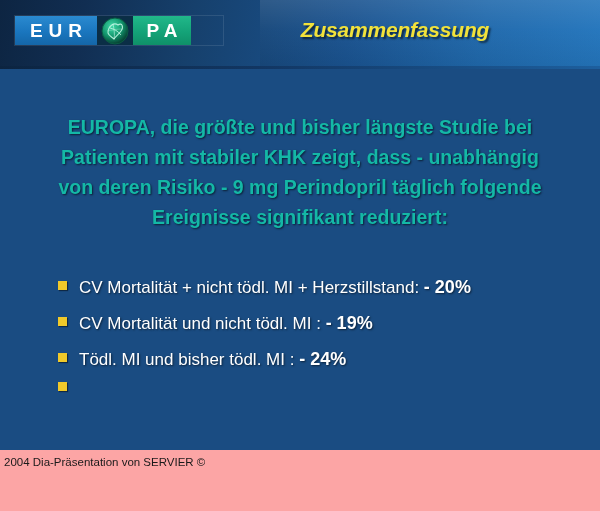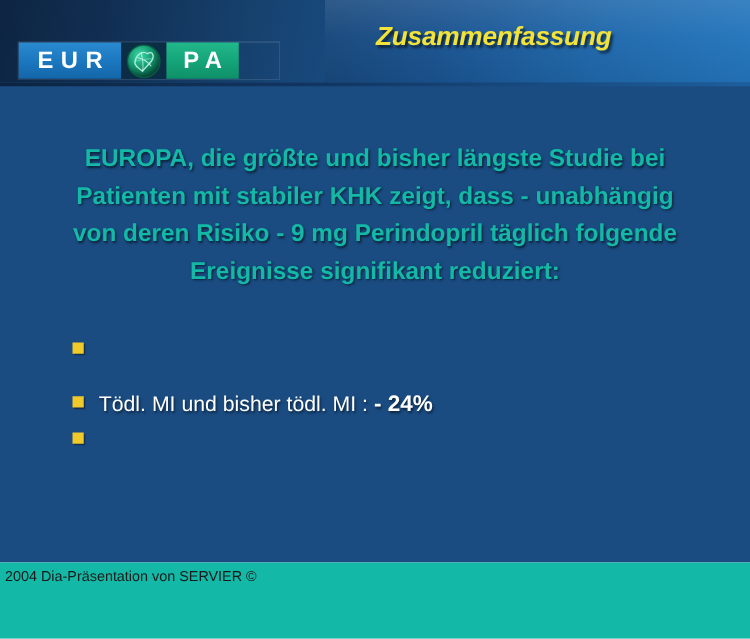--- a/index.html
+++ b/index.html
@@ -60,21 +60,21 @@
     top: 66px;
     width: 600px;
     height: 3px;
     background: linear-gradient(100deg, #0c2440 0%, #123764 45%, #1d5f9e 100%);
   }
 
   
   .logo {
     position: absolute;
     left: 15px;
-    top: 34px;
+    top: 16px;
     width: 208px;
     height: 29px;
     display: flex;
     align-items: stretch;
     box-shadow: 0 0 0 1px rgba(255,255,255,0.10);
   }
   .logo-seg {
     display: flex;
     align-items: center;
     justify-content: center;
@@ -169,21 +169,21 @@
     font-size: 18px;
   }
 
   
   .page-footer {
     position: absolute;
     left: 0;
     top: 450px;
     width: 600px;
     height: 61px;
-    background: #14b8a6;
+    background: #fca5a5;
   }
   .footer-text {
     position: absolute;
     left: 4px;
     top: 6px;
     color: #1a1a1a;
     font-size: 11.5px;
     font-family: "Liberation Sans", sans-serif;
     white-space: nowrap;
   }
@@ -223,23 +223,34 @@
 
   <div class="lead">
     <span class="lead-line">EUROPA, die größte und bisher längste Studie bei</span>
     <span class="lead-line">Patienten mit stabiler KHK zeigt, dass - unabhängig</span>
     <span class="lead-line">von deren Risiko - 9 mg Perindopril täglich folgende</span>
     <span class="lead-line">Ereignisse signifikant reduziert:</span>
   </div>
 
   <div class="bullets">
 
-
-    <div class="bullet-row">
-      <span class="bullet-marker"></span>
+    <div class="bullet-row">
+      <span class="bullet-marker"></span>
+      <span class="bullet-text">
+        <span>CV Mortalität + nicht tödl. MI + Herzstillstand:</span>
+        <span class="bullet-value">- 20%</span>
+      </span>
+    </div>
+
+    <div class="bullet-row">
+      <span class="bullet-marker"></span>
+      <span class="bullet-text">
+        <span>CV Mortalität und nicht tödl. MI :</span>
+        <span class="bullet-value">- 19%</span>
+      </span>
     </div>
 
     <div class="bullet-row">
       <span class="bullet-marker"></span>
       <span class="bullet-text">
         <span>Tödl. MI und bisher tödl. MI :</span>
         <span class="bullet-value">- 24%</span>
       </span>
     </div>
 

